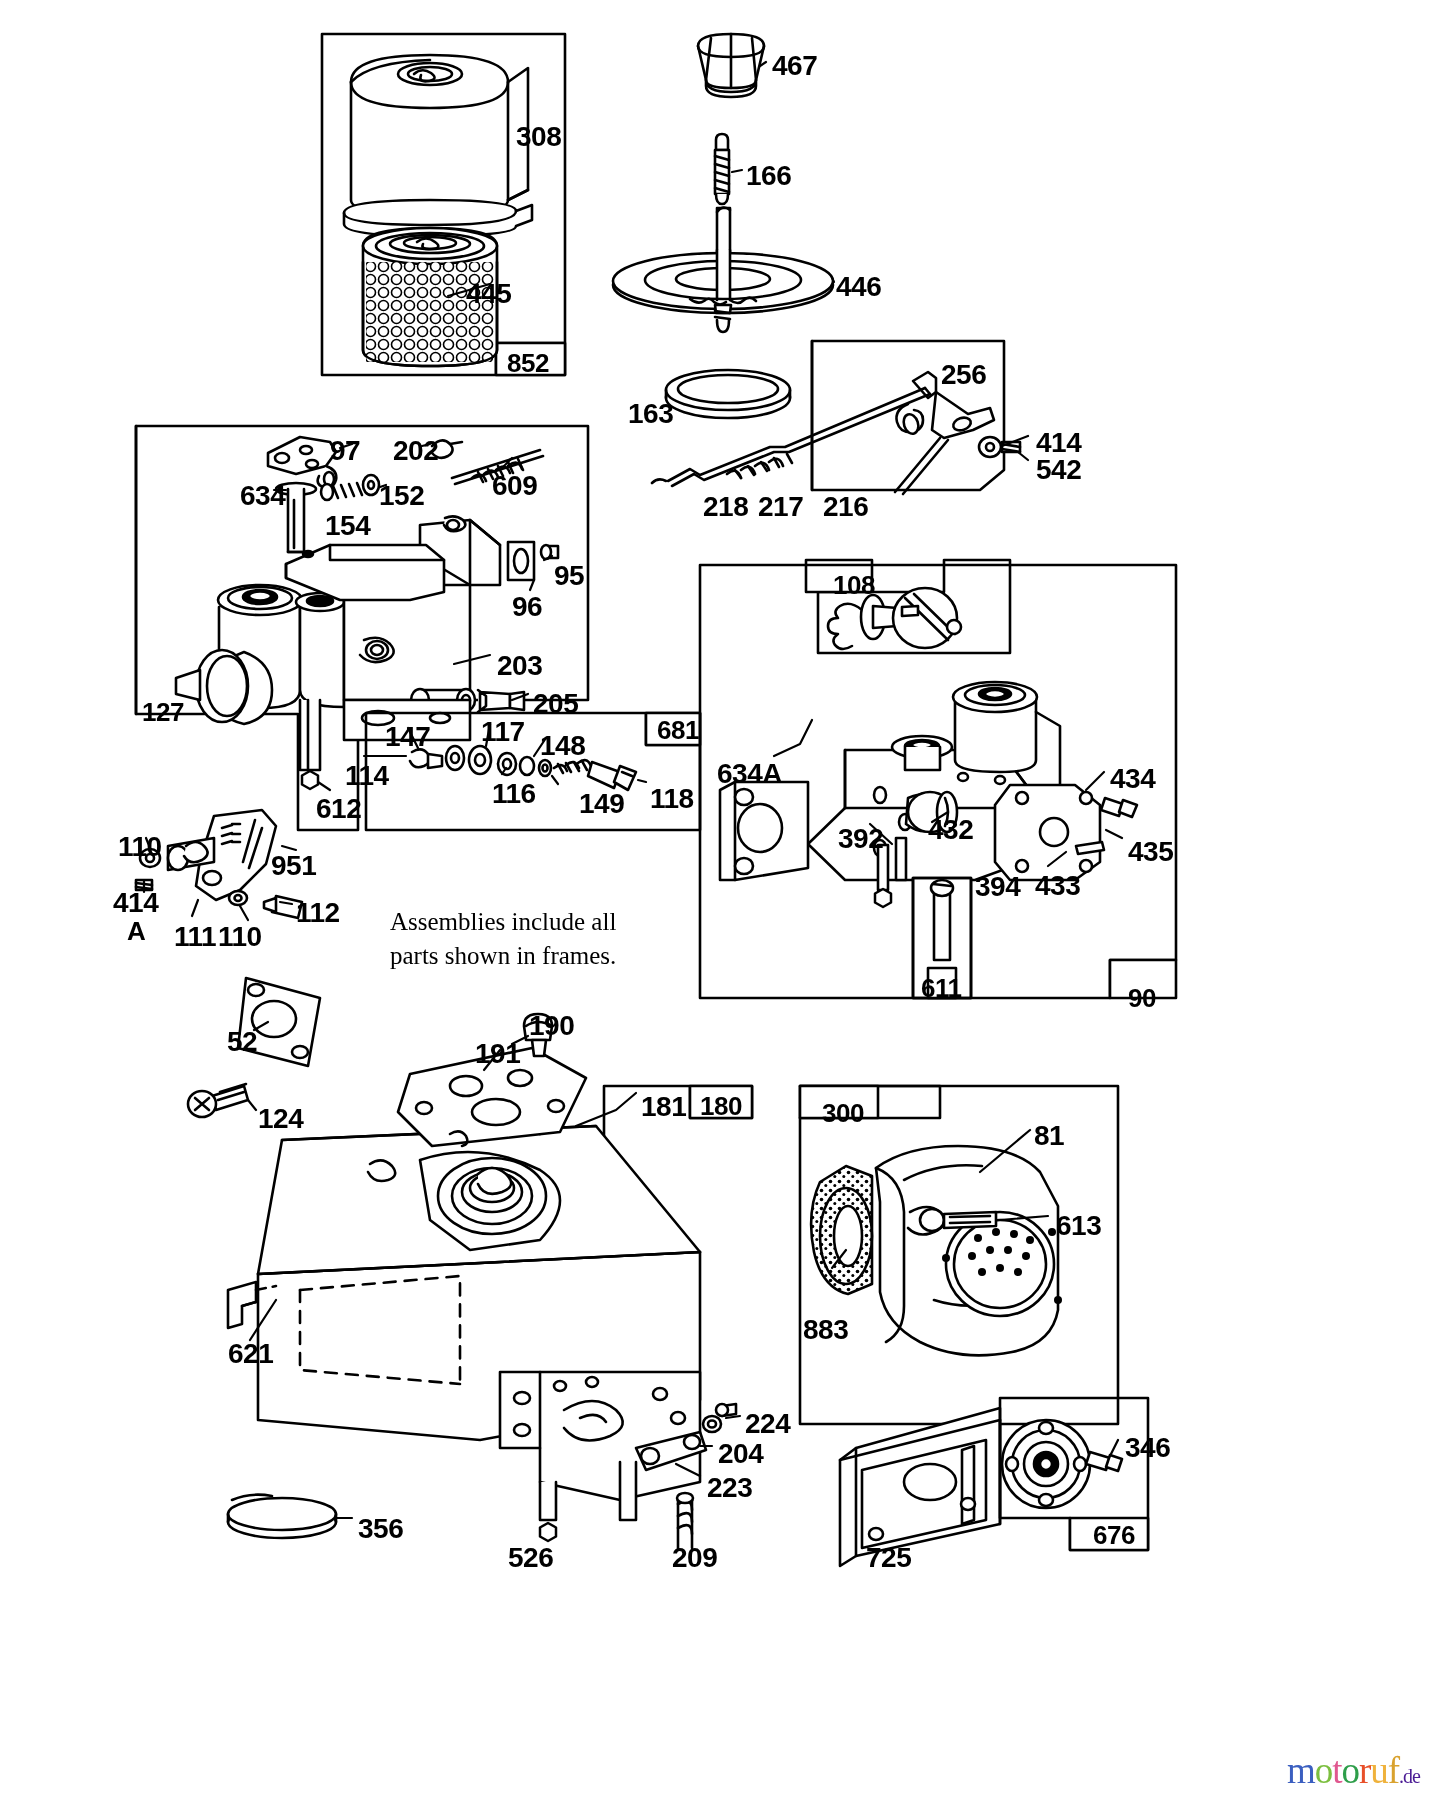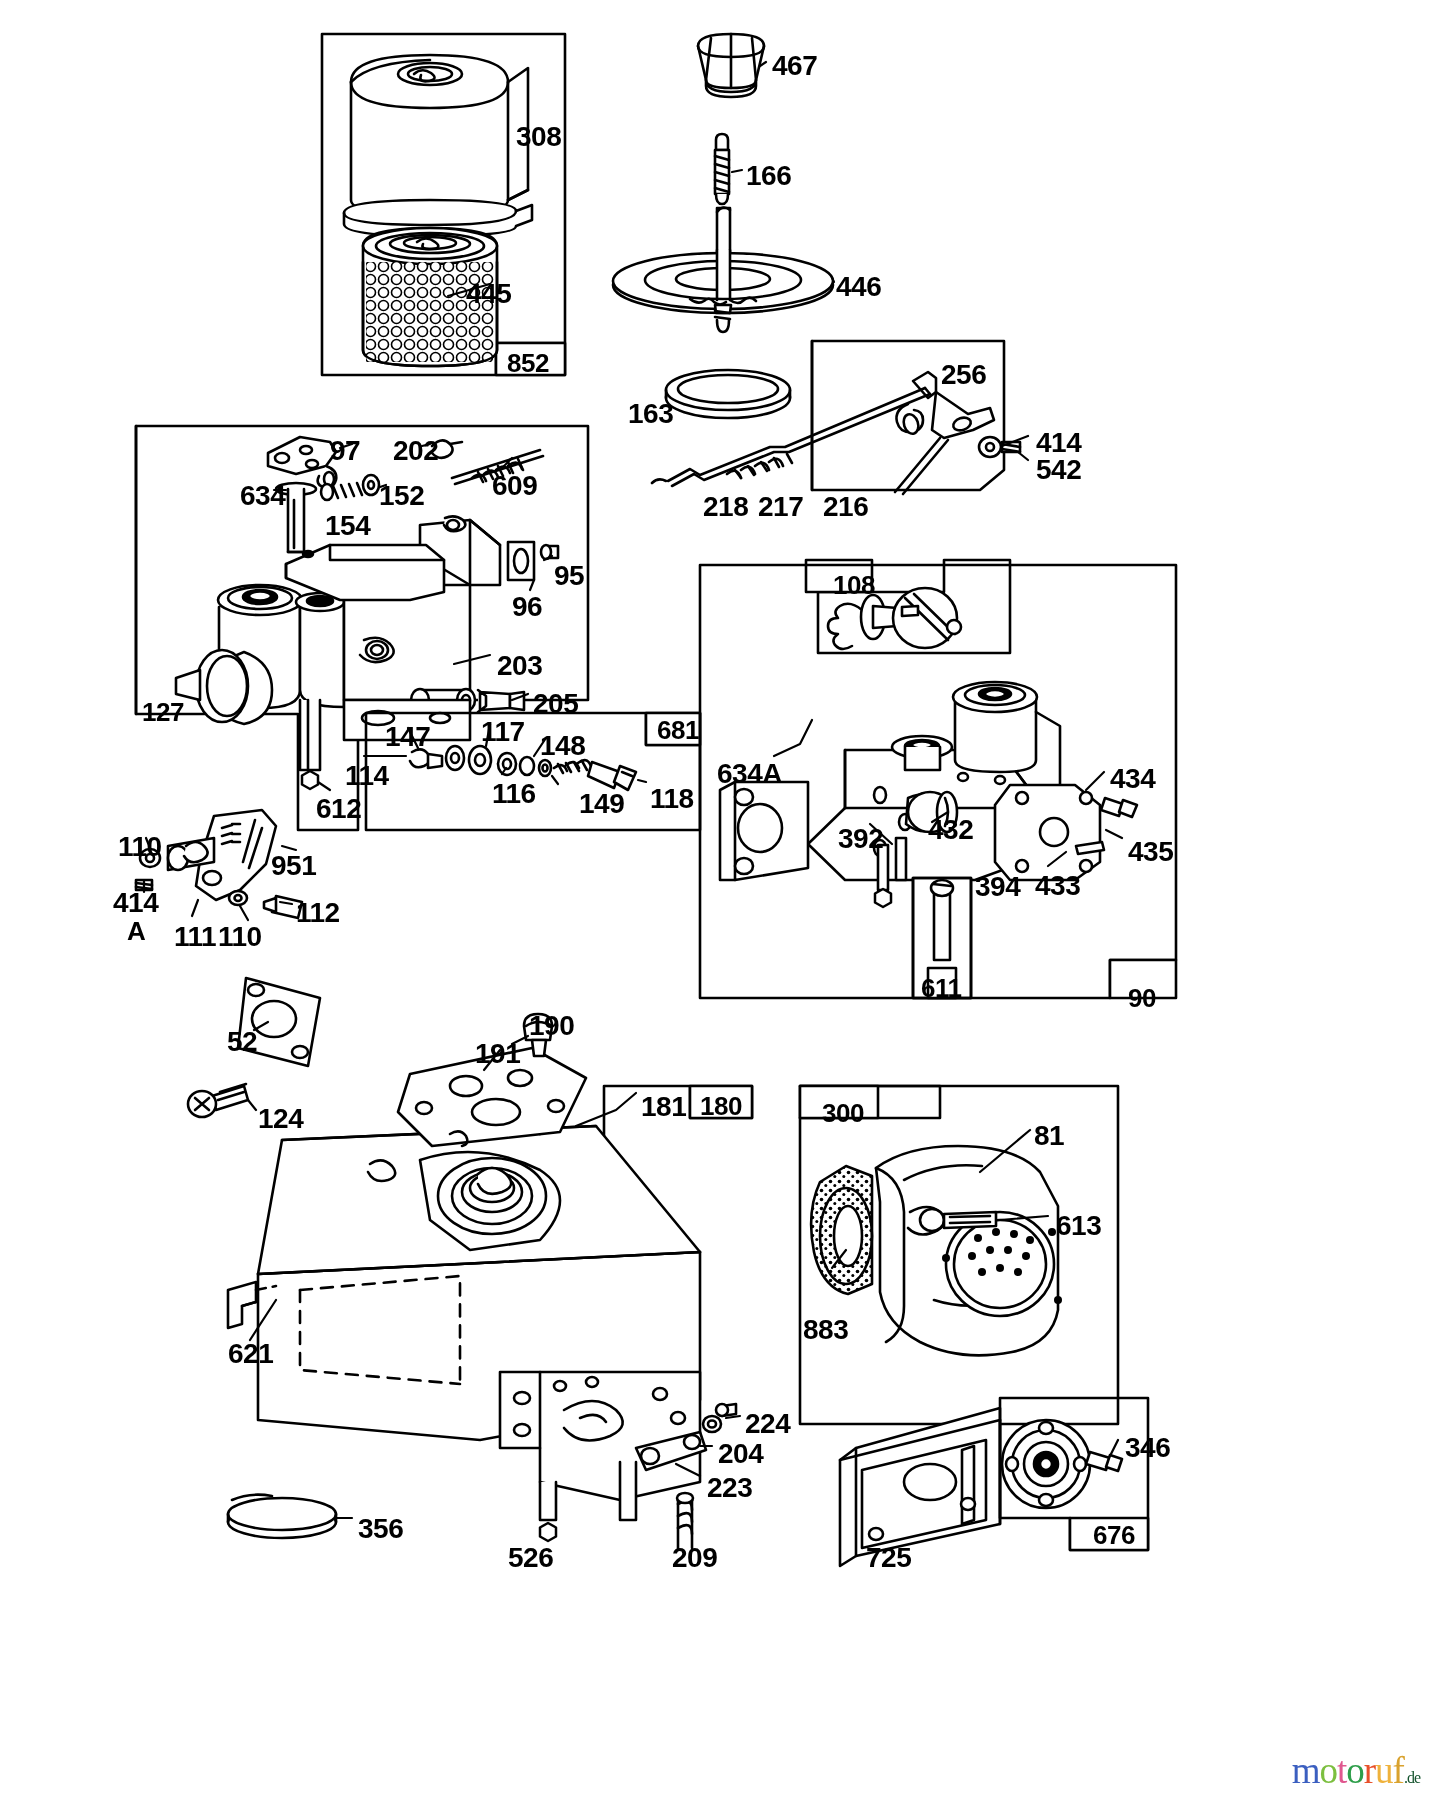--- a/index.html
+++ b/index.html
@@ -9,21 +9,21 @@
   #stage{position:absolute;left:0;top:0;width:1438px;height:1800px;}
   svg#art{position:absolute;left:0;top:0;width:1438px;height:1800px;}
   .lbl{position:absolute;font-weight:bold;white-space:nowrap;line-height:1;
        font-family:"Liberation Sans", sans-serif;letter-spacing:-0.5px;}
   .lbl.s28{font-size:28px;}
   .lbl.s26{font-size:26px;}
   .note{position:absolute;font-size:25px;line-height:1.35;font-weight:normal;
         font-family:"Liberation Serif", serif;}
   .wm{position:absolute;right:18px;bottom:8px;font-family:"Liberation Serif",serif;
       font-size:37px;letter-spacing:-1px;}
-  .wm .d{font-size:16px;color:#14532d;}
+  .wm .d{font-size:20px;color:#4c1d95;}
 </style>
 </head>
 <body>
 
 <div id="stage">
 
 <svg id="art" viewBox="0 0 1438 1800">
   <defs>
     <g id="hexnut">
       <polygon points="0,-9 8,-4.5 8,4.5 0,9 -8,4.5 -8,-4.5" fill="#fff" stroke="#000" stroke-width="2.5"></polygon>
@@ -613,18 +613,22 @@
       <div class="lbl s28" style="left: 707px; top: 1474px;">223</div>
       <div class="lbl s26" style="left: 822px; top: 1100px;">300</div>
       <div class="lbl s28" style="left: 1034px; top: 1122px;">81</div>
       <div class="lbl s28" style="left: 1056px; top: 1212px;">613</div>
       <div class="lbl s28" style="left: 803px; top: 1269px; margin-top: 47px;">883</div>
       <div class="lbl s28" style="left: 866px; top: 1544px;">725</div>
       <div class="lbl s28" style="left: 1125px; top: 1434px;">346</div>
       <div class="lbl s26" style="left: 1093px; top: 1522px;">676</div>
     </div>
 
+<div class="note" style="left:390px;top:905px;">
+  <div>Assemblies include all</div>
+  <div>parts shown in frames.</div>
+</div>
 
 <div class="wm">
   <span style="color:#3b5fc0">m</span><span style="color:#7cbf3f">o</span><span style="color:#e0588f">t</span><span style="color:#2e9e4a">o</span><span style="color:#e8502a">r</span><span style="color:#efb23c">u</span><span style="color:#d9a22e">f</span><span class="d">.de</span>
 </div>
 
 </div>
 
 </body></html>

